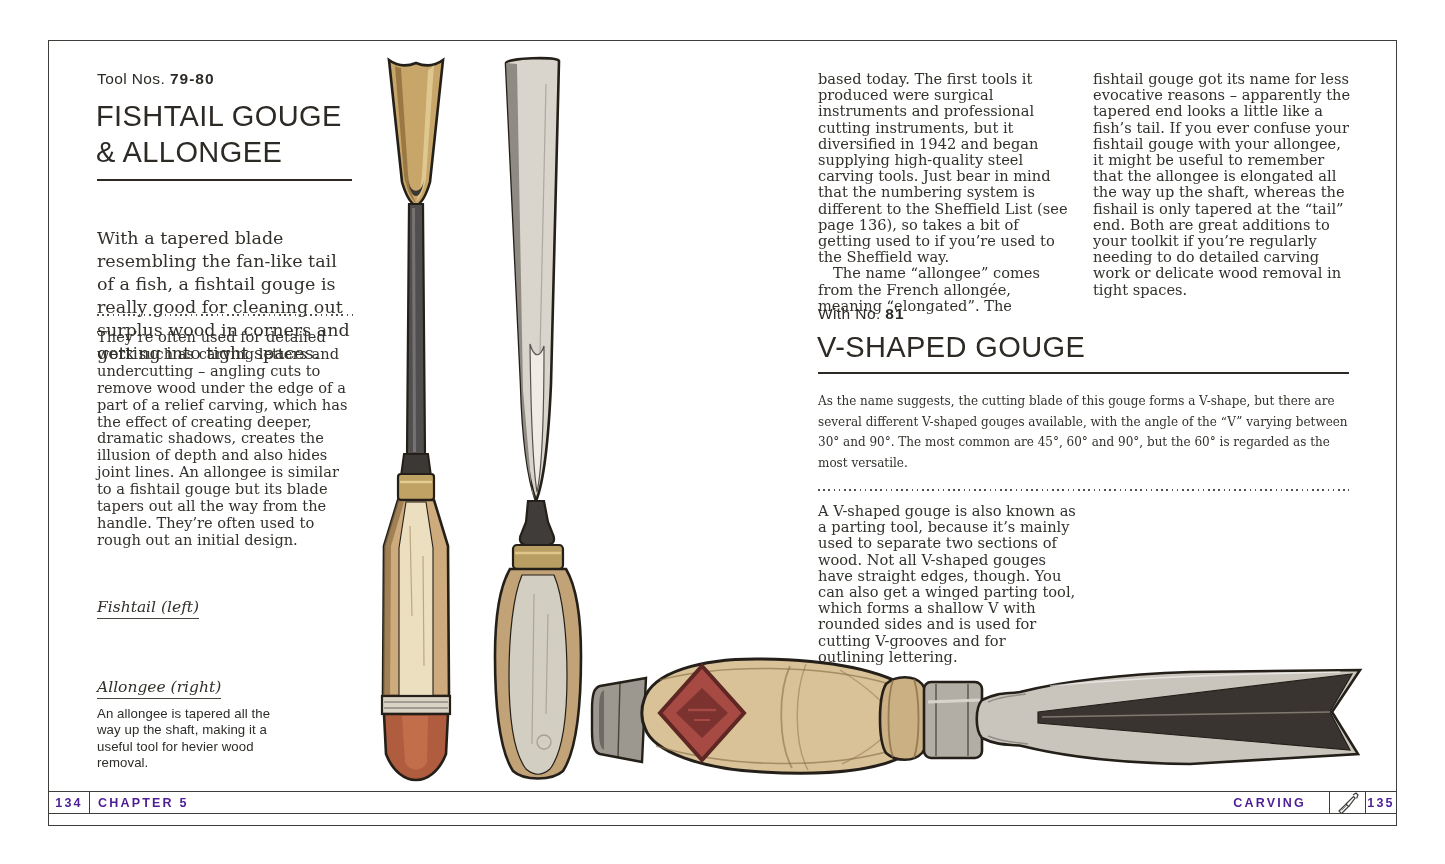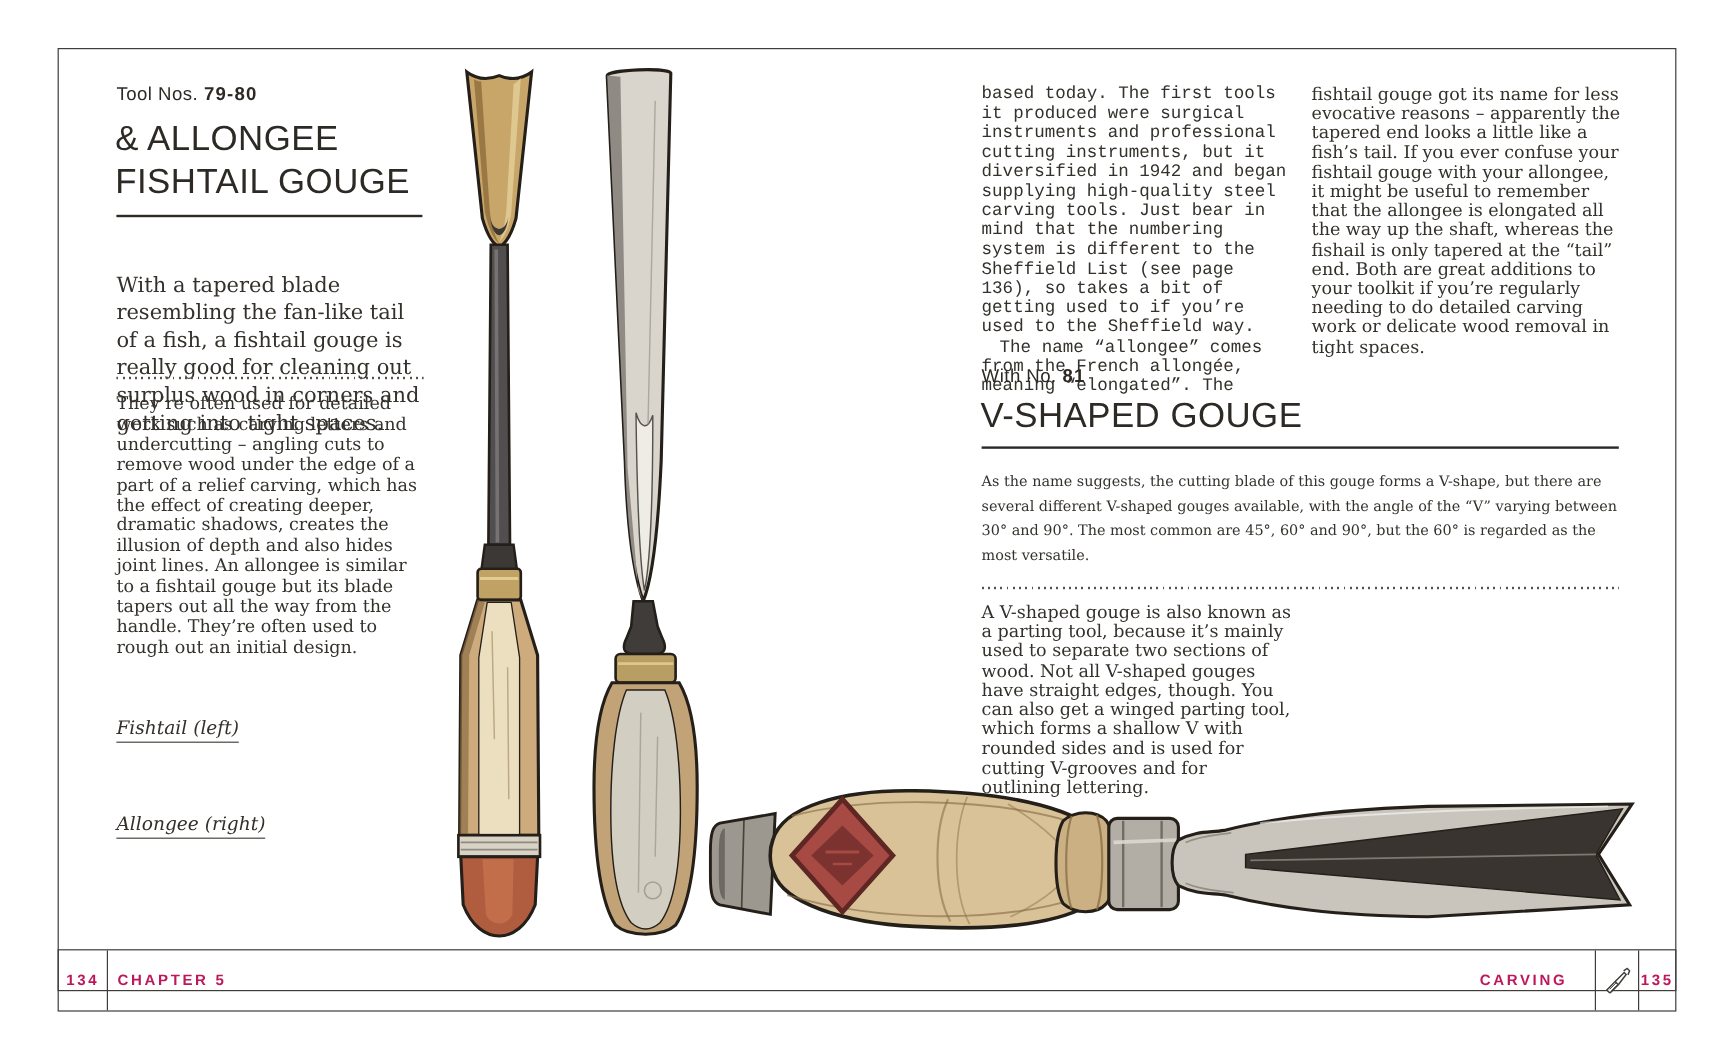--- a/index.html
+++ b/index.html
@@ -38,24 +38,24 @@
   
   .cap-head {
     font-family:"DejaVu Serif","Liberation Serif",serif; font-style:italic;
     font-size:15.5px; color:#33302b; display:inline-block;
     border-bottom:1.3px solid #4a463f; padding-bottom:2px;
   }
   .cap-text { font-size:13.2px; line-height:16.4px; color:#2e2c29; letter-spacing:0.1px; }
 
   
   .footer {
-    position:absolute; left:48px; top:791px; width:1349px; height:52px;
+    position:absolute; left:48px; top:791px; width:1349px; height:23px;
     border-top:1.5px solid #3f3d3a; border-left:1.5px solid #3f3d3a;
     border-right:1.5px solid #3f3d3a; border-bottom:1.5px solid #3f3d3a;
-    font-size:12.5px; font-weight:700; letter-spacing:2.2px; color:#be185d;
+    font-size:12.5px; font-weight:700; letter-spacing:2.2px; color:#4c1d95;
   }
   .footer .cell { position:absolute; top:0; height:100%; display:flex; align-items:center; justify-content:center; }
   .f-pageno-l { left:0; width:41px; border-right:1.4px solid #3f3d3a; }
   .f-chapter { left:49px; }
   .f-carving { right:90px; }
   .f-icon { right:30px; width:37px; border-left:1.4px solid #3f3d3a; border-right:1.4px solid #3f3d3a; }
   .f-pageno-r { right:0; width:30px; }
 
   svg { display:block; }
 </style>
@@ -65,40 +65,41 @@
 <div class="canvas">
 
   <div class="page-border"></div>
 
   <div class="abs tool-line" style="left:97px; top:70px;">
     <span>Tool Nos.</span>
     <span class="num">79-80</span>
   </div>
 
   <div class="abs h1" style="left:96px; top:98px;">
+    <div>FISHTAIL GOUGE</div>
     <div>&amp; ALLONGEE</div>
-    <div>FISHTAIL GOUGE</div>
   </div>
 
   <div class="abs rule" style="left:97px; top:179px; width:255px;"></div>
 
   <div class="abs serif intro" style="left:97px; top:197px; width:262px;margin-top:30px;">With a tapered blade resembling the fan-like tail of a fish, a fishtail gouge is really good for cleaning out surplus wood in corners and getting into tight spaces.</div>
 
   <div class="abs dotted" style="left:97px; top:314px; width:256px;"></div>
 
   <div class="abs serif body-sm" style="left:97px; top:329px; width:260px;">
     <p>They’re often used for detailed work such as carving letters and undercutting – angling cuts to remove wood under the edge of a part of a relief carving, which has the effect of creating deeper, dramatic shadows, creates the illusion of depth and also hides joint lines. An allongee is similar to a fishtail gouge but its blade tapers out all the way from the handle. They’re often used to rough out an initial design.</p>
   </div>
 
   <div class="abs" style="left:97px; top:598px;">
     <span class="cap-head">Fishtail (left)</span>
   </div>
 
   <div class="abs" style="left:97px; top:678px;">
     <span class="cap-head">Allongee (right)</span>
+    <div class="cap-text" style="width:195px; margin-top:7px;">An allongee is tapered all the way up the shaft, making it a useful tool for hevier wood removal.</div>
   </div>
 
   <svg class="abs" style="left:368px; top:56px;" width="96" height="730" viewBox="0 0 96 730">
 
     <path d="M48,7 C58,11 67,10 75,4 L62,126 C58,140 54,147 48,150 C42,147 38,140 34,126 L21,4 C29,10 38,11 48,7 Z" fill="#c8a568" stroke="#241f19" stroke-width="2.6"></path>
     <path d="M27,10 L36,120 C39,134 43,143 48,147 C44,140 41,130 40,118 L33,12 C31,12 29,11 27,10 Z" fill="#8a6a38" opacity="0.75"></path>
     <path d="M60,14 L54,118 C53,130 51,139 48,146 C52,142 56,134 58,122 L66,9 C64,11 62,13 60,14 Z" fill="#e5cf9a" opacity="0.8"></path>
     <path d="M40,122 C41,139 55,139 56,122 C54,146 42,146 40,122 Z" fill="#3c3833"></path>
 
     <path d="M41,148 L55,148 L57,398 L39,398 Z" fill="#504e4e" stroke="#241f19" stroke-width="2.2"></path>
@@ -135,21 +136,21 @@
     <rect x="27" y="491" width="50" height="24" rx="4" fill="#b99e63" stroke="#241f19" stroke-width="2.2"></rect>
     <line x1="29" y1="499" x2="75" y2="499" stroke="#e8d198" stroke-width="2.4" opacity="0.8"></line>
 
     <path d="M24,515 L80,515 C90,532 95,562 95,602 C95,662 88,700 77,717 C66,727 38,727 27,717 C16,700 9,662 9,602 C9,562 14,532 24,515 Z" fill="#c2a377" stroke="#241f19" stroke-width="2.6"></path>
     <path d="M36,521 L68,521 C77,542 81,582 81,622 C81,672 74,702 64,715 C56,722 48,722 40,715 C30,702 23,672 23,622 C23,582 27,542 36,521 Z" fill="#d3cec2" stroke="#241f19" stroke-width="1.2"></path>
     <line x1="48" y1="540" x2="46" y2="690" stroke="#9b948a" stroke-width="1.2" opacity="0.7"></line>
     <line x1="62" y1="560" x2="60" y2="660" stroke="#9b948a" stroke-width="1.2" opacity="0.7"></line>
     <circle cx="58" cy="688" r="7" fill="none" stroke="#9b948a" stroke-width="1.3" opacity="0.8"></circle>
   </svg>
 
-  <div class="abs serif body-sm2" style="left:818px; top:71px; width:258px;font-family:Liberation Mono, monospace;">
+  <div class="abs serif body-sm2" style="left:818px; top:71px; width:258px;">
     <p>based today. The first tools it produced were surgical instruments and professional cutting instruments, but it diversified in 1942 and began supplying high-quality steel carving tools. Just bear in mind that the numbering system is different to the Sheffield List (see page 136), so takes a bit of getting used to if you’re used to the Sheffield way.</p>
     <p class="indent">The name “allongee” comes from the French allongée, meaning “elongated”. The</p>
   </div>
 
   <div class="abs serif body-sm2" style="left:1093px; top:71px; width:260px;">fishtail gouge got its name for less evocative reasons – apparently the tapered end looks a little like a fish’s tail. If you ever confuse your fishtail gouge with your allongee, it might be useful to remember that the allongee is elongated all the way up the shaft, whereas the fishail is only tapered at the “tail” end. Both are great additions to your toolkit if you’re regularly needing to do detailed carving work or delicate wood removal in tight spaces.</div>
 
   <div class="abs tool-line" style="left:818px; top:305px;">
     <span>With No.</span>
     <span class="num">81</span>
   </div>

